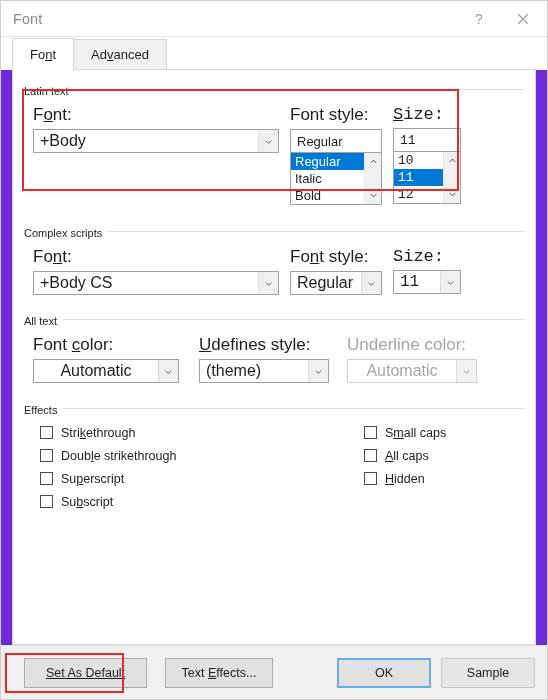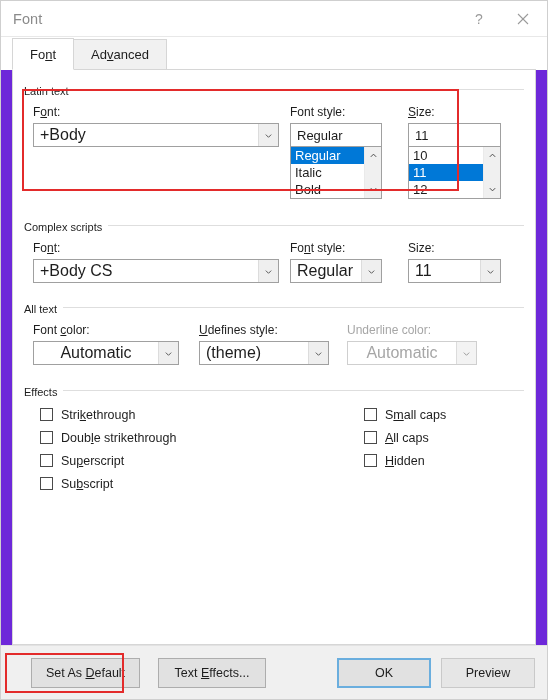--- a/index.html
+++ b/index.html
@@ -120,21 +120,21 @@
     position: absolute;
     left: 0; right: 0;
     top: 8px;
     height: 1px;
     background: #dedede;
     z-index: 1;
   }
   .group-head { position: relative; height: 17px; }
 
   .field-label {
-    font-size: 12px;
+    font-size: 17px;
     color: #1d1d1d;
     margin-bottom: 4px;
     display: block;
     white-space: nowrap;
   }
   .field-label.disabled { color: #a6a6a6; }
   .field-label u { text-decoration: underline; text-underline-offset: 1px; }
 
   
   .combo {
@@ -214,21 +214,21 @@
     height: 17px;
     display: flex;
     align-items: center;
     justify-content: center;
   }
 
   
   .row { display: flex; }
   .col-font { width: 246px; }
   .col-style { width: 92px; margin-left: 11px; }
-  .col-size  { width: 93px; margin-left: 26px; }
+  .col-size  { width: 68px; margin-left: 11px; font-family: Liberation Mono, monospace; }
 
   
   .redbox {
     position: absolute;
     border: 2px solid #e32b2b;
     pointer-events: none;
     z-index: 20;
   }
 
   
@@ -298,21 +298,21 @@
     background: #e1e1e1;
     font-size: 12.5px;
     color: #1d1d1d;
     display: flex;
     align-items: center;
     justify-content: center;
     cursor: default;
     font-family: "Liberation Sans", sans-serif;
   }
   .btn u { text-decoration: underline; text-underline-offset: 1px; }
-  #btn-setdefault { width: 109px; margin-left: 19px; }
+  #btn-setdefault { width: 123px; margin-left: 12px; text-decoration: underline; }
   #btn-texteffects { width: 108px; margin-left: 18px; }
   #btn-ok {
     width: 94px;
     position: absolute;
     right: 116px;
     border: 2px solid #6aaede;
   }
   #btn-cancel {
     width: 94px;
     position: absolute;
@@ -557,19 +557,19 @@
     <div class="btn" id="btn-setdefault">
       <span><span>Set As </span><u>D</u><span>efault</span></span>
     </div>
     <div class="btn" id="btn-texteffects">
       <span><span>Text </span><u>E</u><span>ffects...</span></span>
     </div>
     <div class="btn" id="btn-ok">
       <span>OK</span>
     </div>
     <div class="btn" id="btn-cancel">
-      <span>Preview</span>
+      <span>Sample</span>
     </div>
 
     <div class="redbox" style="left: 4px; top: 7px; width: 119px; height: 40px; border-color: rgb(227, 43, 43);"></div>
   </div>
 
 </div>
 
 </body></html>

